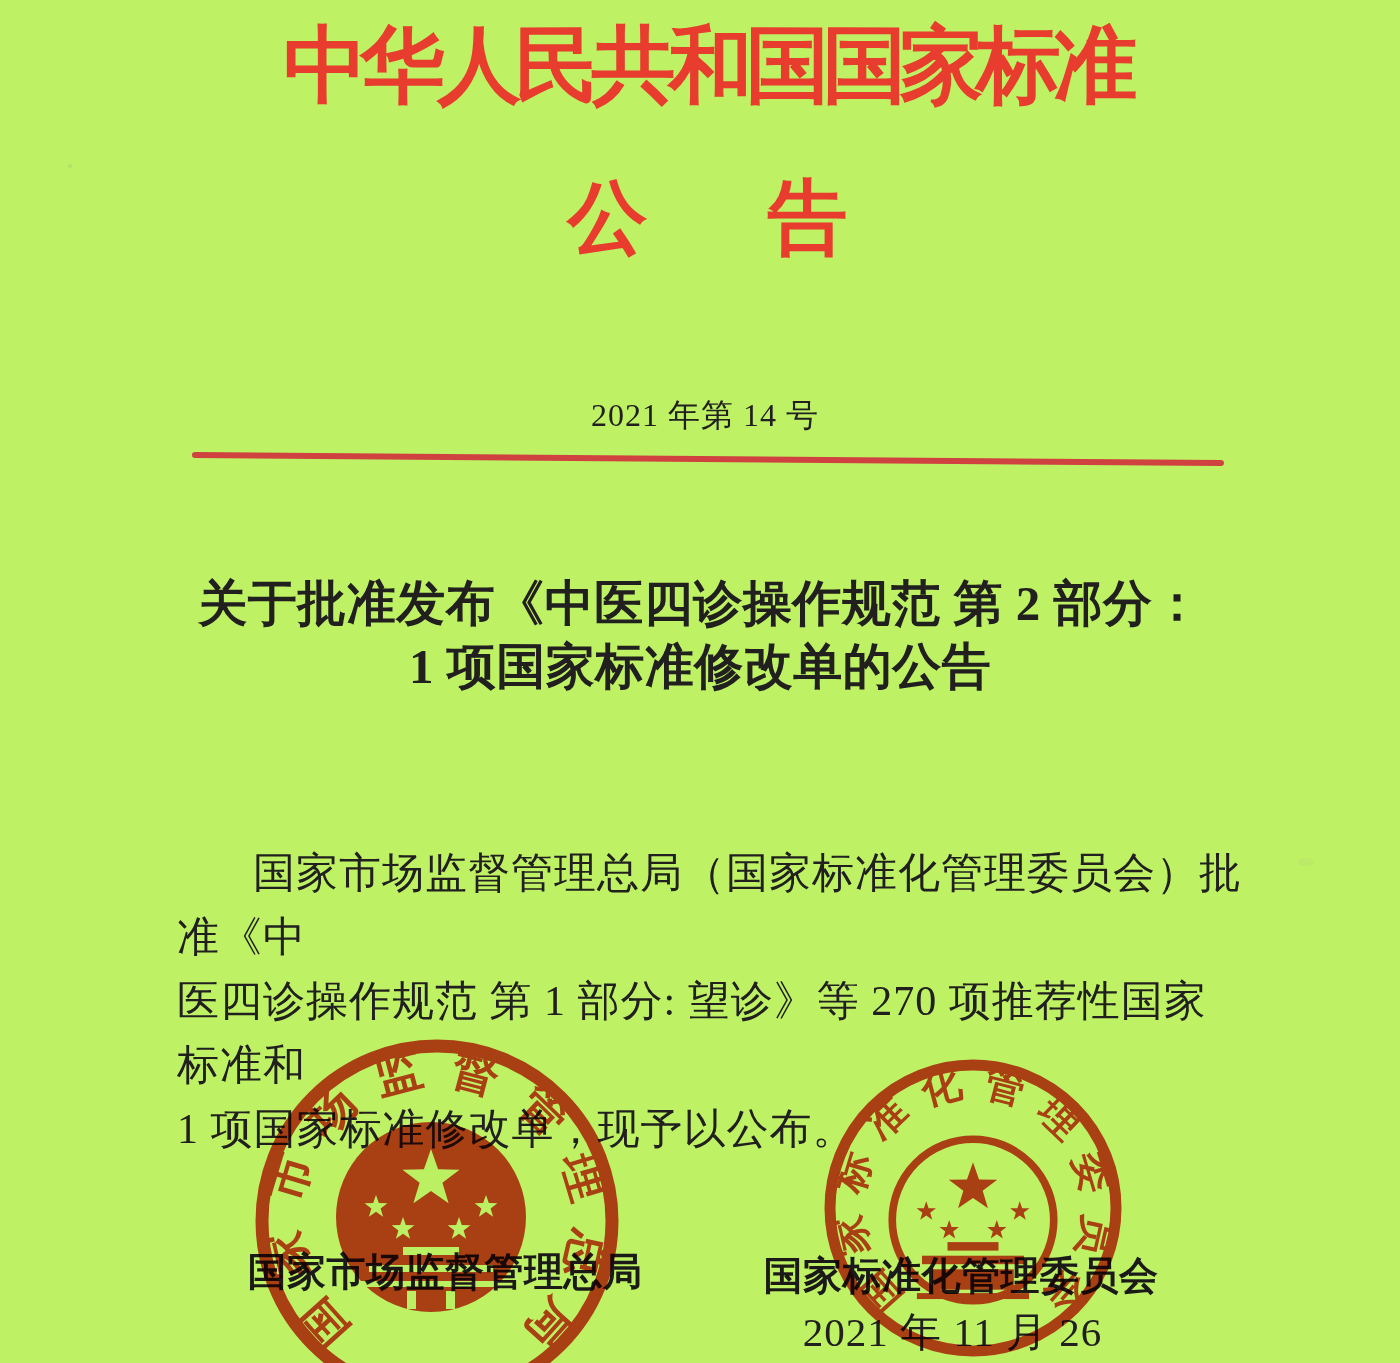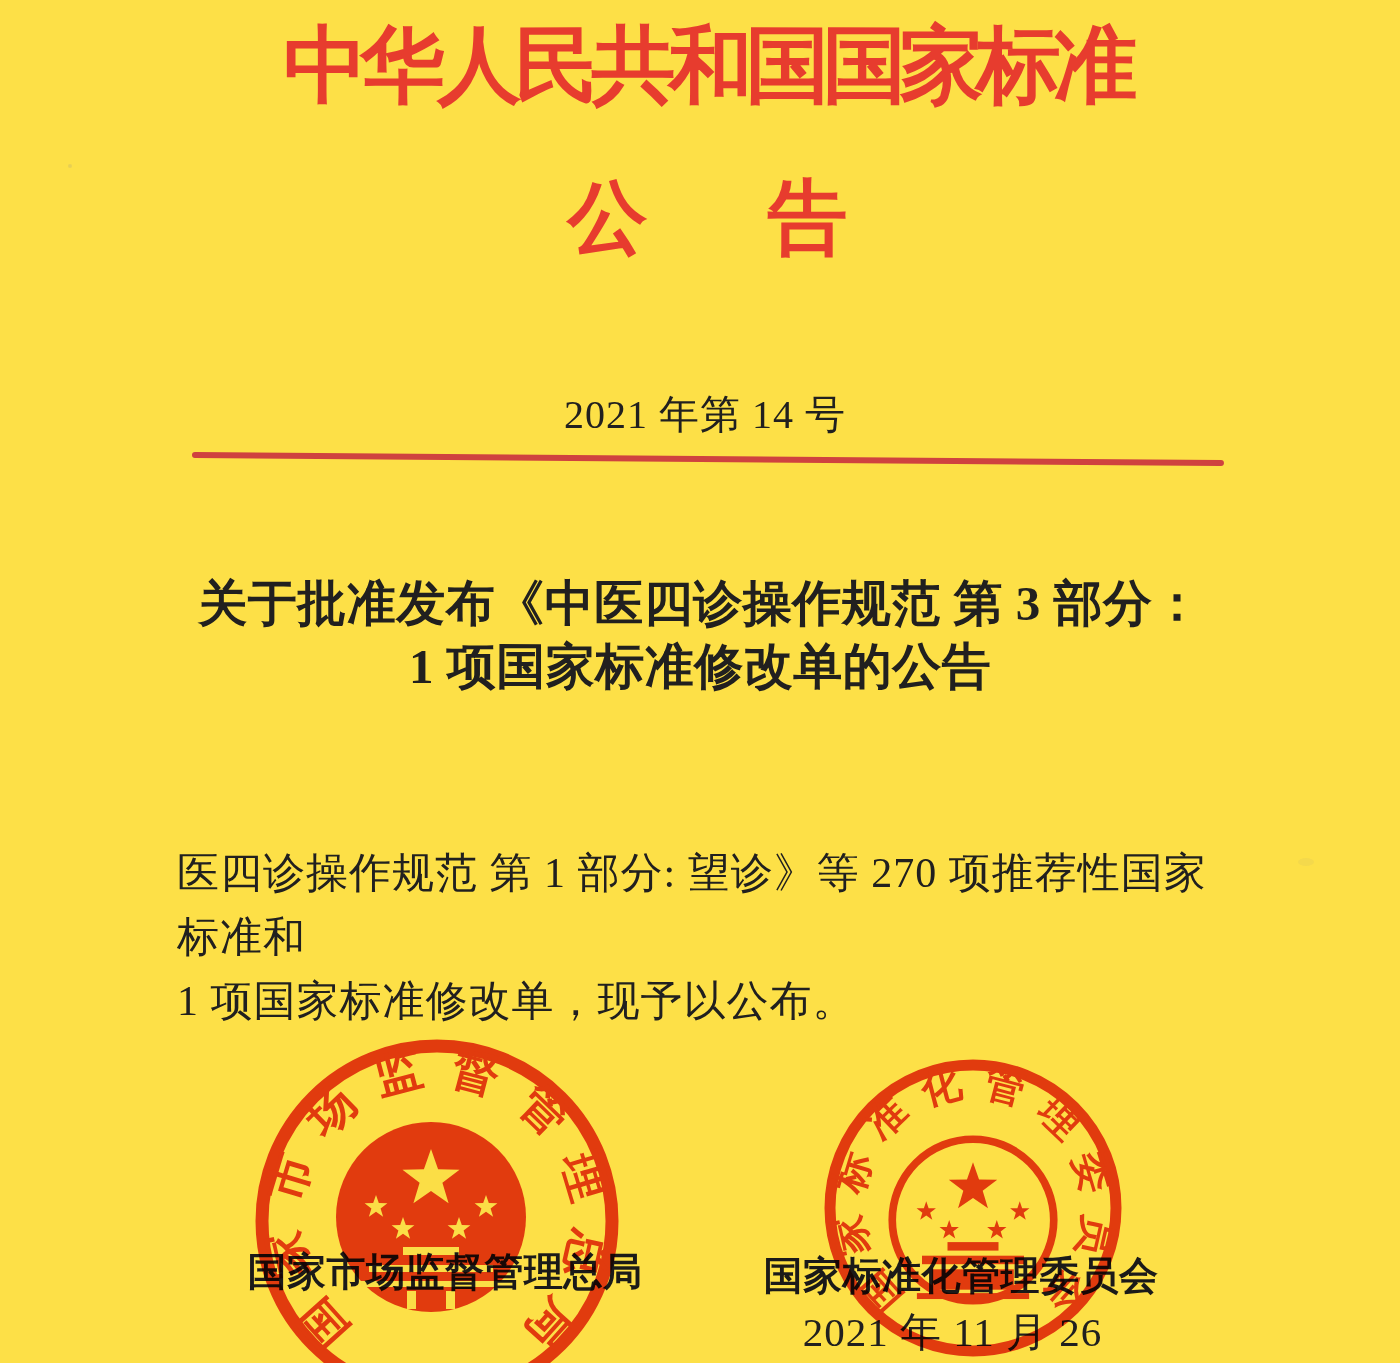--- a/index.html
+++ b/index.html
@@ -1,34 +1,34 @@
 <!DOCTYPE html>
 <html><head>
 <meta charset="utf-8">
 <style>
   html,body{margin:0;padding:0;background:#ffffff;}
   .page{
     position:relative;width:1400px;height:1363px;overflow:hidden;
-    background:#fde047;
+    background:#bef264;
     font-family:"Liberation Serif","DejaVu Serif",serif;
     color:var(--ink,#21201f);
   }
   .masthead{
     position:absolute;top:16px;left:14px;right:0;margin:0;
     font-size:84px;font-weight:700;letter-spacing:-7px;line-height:100px;
     text-align:center;color:var(--red,#e73c2e);white-space:nowrap;
   }
   .gonggao{
     position:absolute;top:172px;left:15px;right:0;
     display:flex;justify-content:center;column-gap:120px;
     font-size:80px;font-weight:700;line-height:92px;color:var(--red,#e73c2e);
   }
   .issue-no{
     position:absolute;top:390px;left:10px;right:0;
-    font-size:40px;line-height:50px;text-align:center;letter-spacing:1px;
+    font-size:32px;line-height:50px;text-align:center;letter-spacing:1px;
   }
   .red-rule{
     position:absolute;top:452px;left:192px;width:1032px;height:6px;
     background:var(--rule,#cf423f);
     transform:rotate(0.45deg);transform-origin:left center;border-radius:3px;
   }
   .notice-title{
     position:absolute;top:572px;left:0;right:0;text-align:center;
     font-size:49px;font-weight:700;line-height:63px;letter-spacing:0.5px;
   }
@@ -69,25 +69,26 @@
   <div class="gonggao">
     <span>公</span>
     <span>告</span>
   </div>
 
   <div class="issue-no">2021 年第 14 号</div>
 
   <div class="red-rule"></div>
 
   <div class="notice-title">
-    <div class="nt-line">关于批准发布《中医四诊操作规范 第 3 部分：</div>
+    <div class="nt-line">关于批准发布《中医四诊操作规范 第 2 部分：</div>
     <div class="nt-line">1 项国家标准修改单的公告</div>
   </div>
 
   <div class="body-para">
+    <div class="b-line b-indent">国家市场监督管理总局（国家标准化管理委员会）批准《中</div>
     <div class="b-line">医四诊操作规范 第 1 部分: 望诊》等 270 项推荐性国家标准和</div>
     <div class="b-line">1 项国家标准修改单，现予以公布。</div>
   </div>
 
   <div class="caption cap-left">国家市场监督管理总局</div>
   <div class="caption cap-right">国家标准化管理委员会</div>
   <div class="date-line">2021 年 11 月 26 日</div>
 
   <svg class="seal seal-left" viewBox="-190 -190 380 380">
     <circle class="ring" r="175"></circle>

